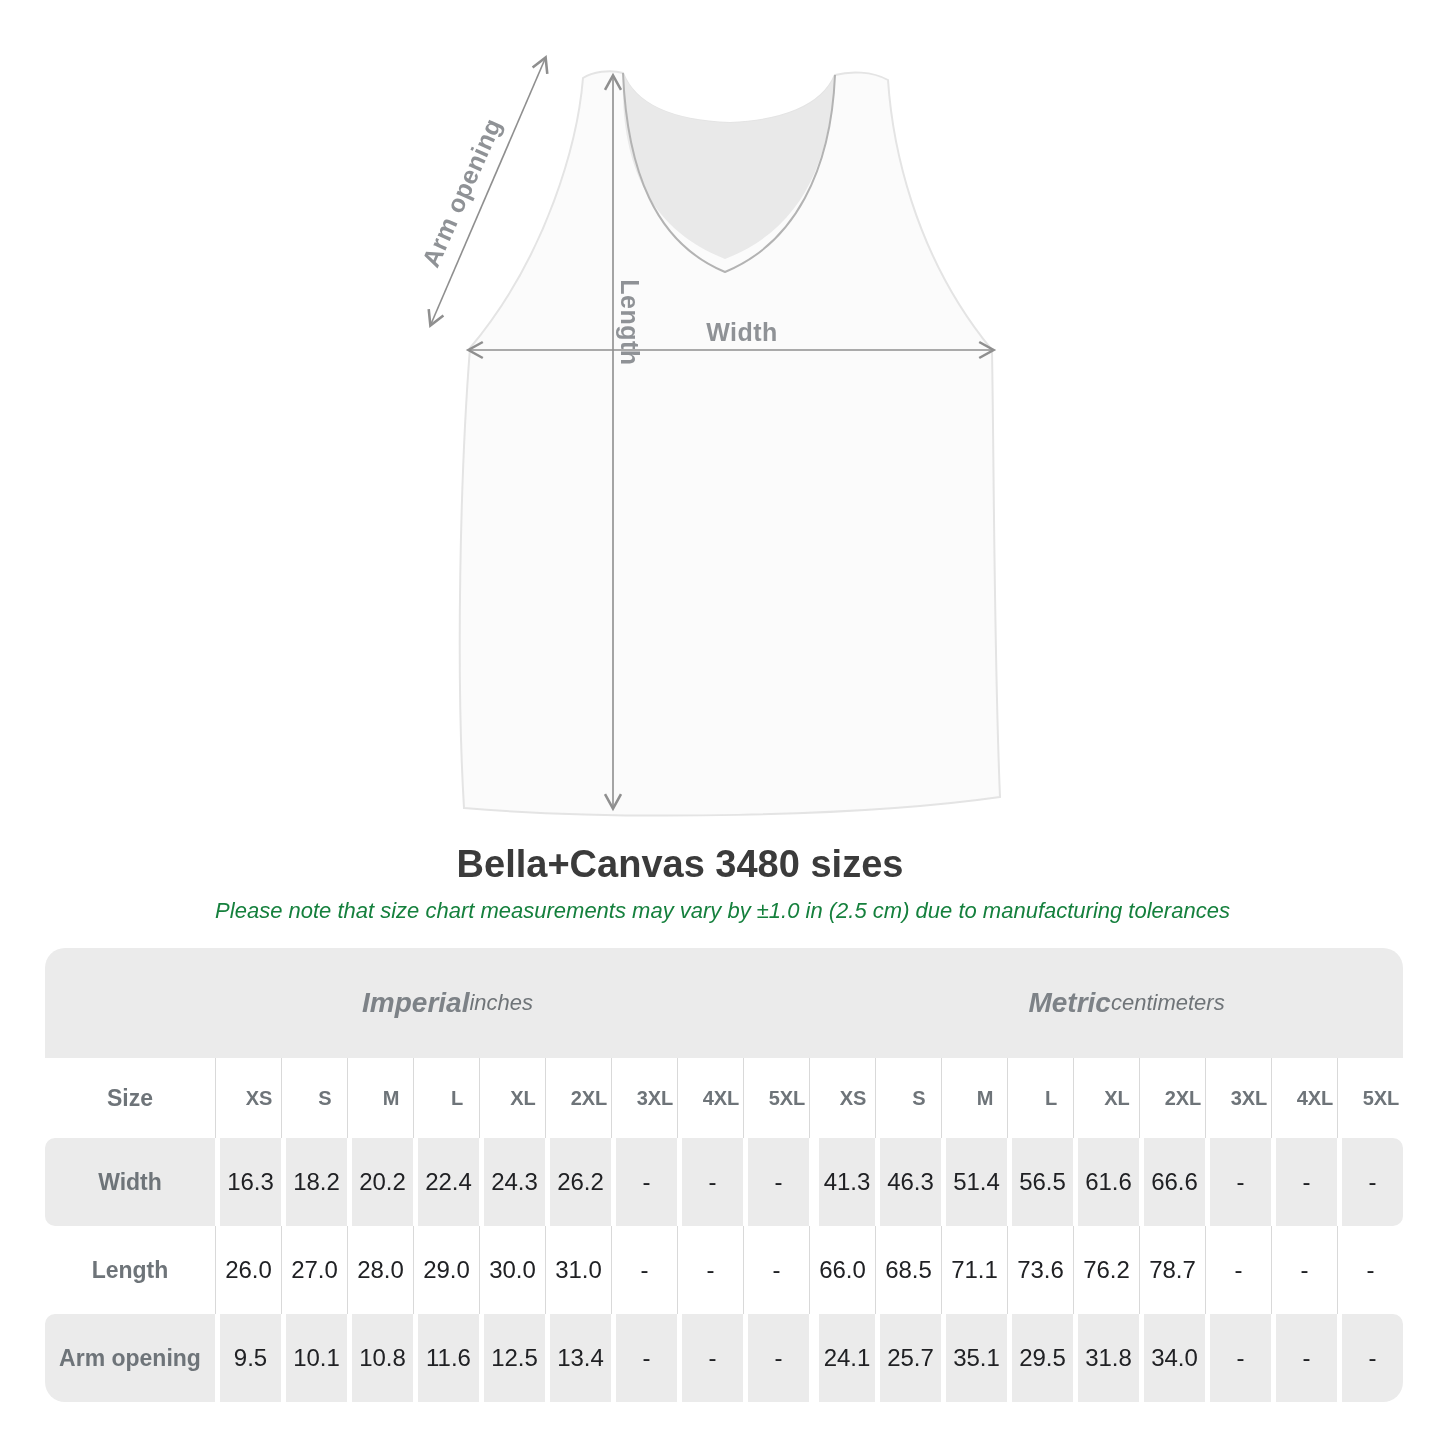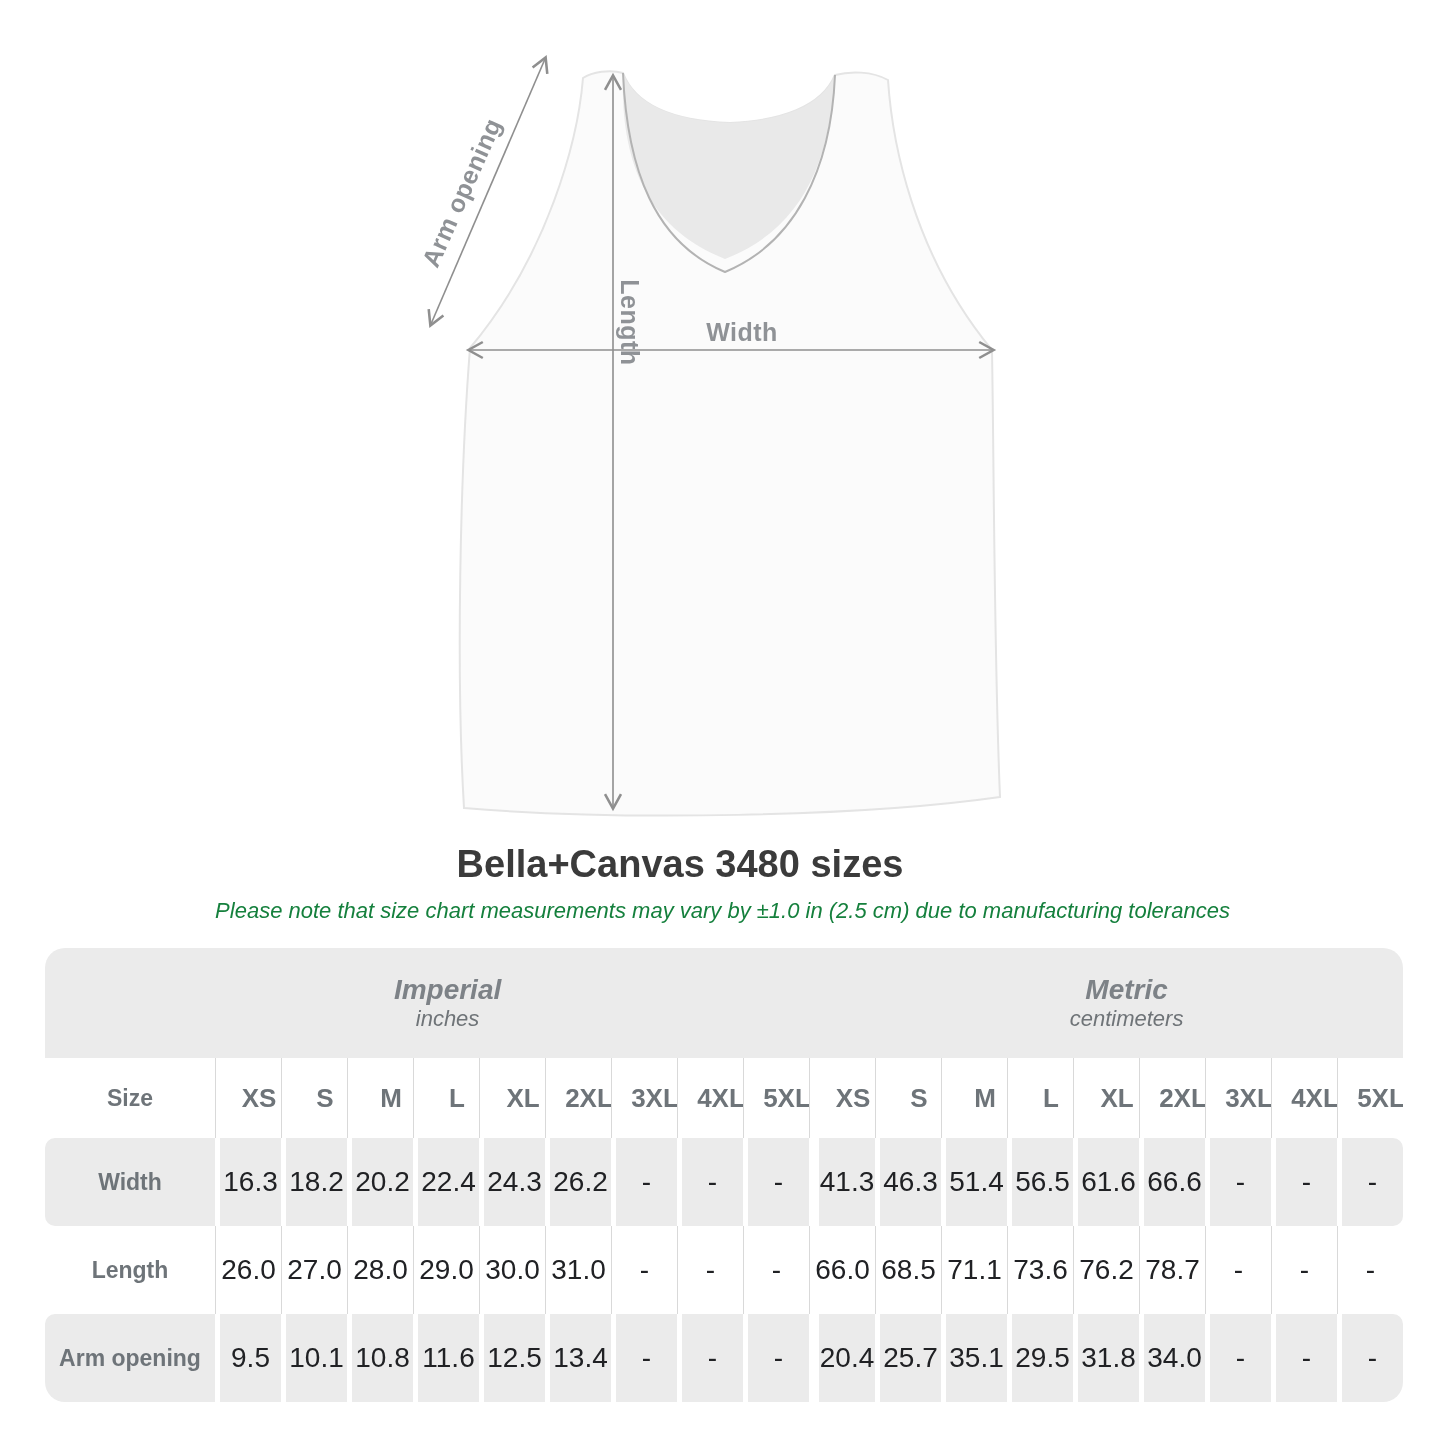--- a/index.html
+++ b/index.html
@@ -18,37 +18,37 @@
   
   .title{position:absolute;left:0;top:843px;width:1360px;text-align:center;margin:0;
          font-size:38px;font-weight:bold;color:#3b3b3b;}
   .subtitle{position:absolute;left:0;top:898px;width:1445px;text-align:center;margin:0;
             font-size:22px;font-style:italic;color:#15803d;}
 
   
   .size-table{position:absolute;left:45px;top:948px;width:1358px;}
   .band{display:flex;width:100%;height:110px;background:#ebebeb;
         border-radius:20px 20px 0 0;}
-  .band-block{display:flex;flex-direction:column;align-items:center;justify-content:center;margin-left:46px;}
+  .band-block{display:flex;flex-direction:row;align-items:center;justify-content:center;margin-left:46px;}
   .band-imperial{width:56.33%;}
   .band-metric{width:43.67%;}
   .band-name{font-size:28px;font-weight:bold;font-style:italic;color:#7d8287;}
   .band-unit{font-size:22px;font-style:italic;color:#6f7478;}
 
   .row{display:grid;grid-template-columns:170px repeat(18,1fr);width:100%;}
   .row.header{height:80px;background:#fff;text-align:center;}
   .row.data{height:88px;}
   .row.gray{background:#ebebeb;border-radius:10px;}
   .row.white{background:#fff;}
   .row.last{border-radius:10px 10px 20px 20px;}
 
   .cell{display:flex;align-items:center;justify-content:center;overflow:hidden;}
   .cell.label{font-weight:bold;font-size:23px;color:#6e7479;}
-  .row.header .cell.size-h{font-weight:bold;font-size:26px;color:#6e7479;padding-left:21px;}
-  .cell.val{font-size:28px;color:#202124;text-align:right;}
+  .row.header .cell.size-h{font-weight:bold;font-size:20px;color:#6e7479;padding-left:21px;}
+  .cell.val{font-size:24px;color:#202124;text-align:right;}
 
   
   .row.header .cell + .cell,
   .row.white  .cell + .cell{border-left:1px solid #d9d9d9;}
   .row.gray   .cell + .cell{border-left:5px solid #fff;}
   .row.gray   .cell.metric-start{border-left-width:10px;}
 </style>
 </head>
 <body>
 
@@ -173,21 +173,21 @@
           <div class="cell label">Arm opening</div>
           <div class="cell val">9.5</div>
           <div class="cell val">10.1</div>
           <div class="cell val">10.8</div>
           <div class="cell val">11.6</div>
           <div class="cell val">12.5</div>
           <div class="cell val">13.4</div>
           <div class="cell val">-</div>
           <div class="cell val">-</div>
           <div class="cell val">-</div>
-          <div class="cell val metric-start">20.4</div>
+          <div class="cell val metric-start">24.1</div>
           <div class="cell val">25.7</div>
           <div class="cell val">35.1</div>
           <div class="cell val">29.5</div>
           <div class="cell val">31.8</div>
           <div class="cell val">34.0</div>
           <div class="cell val">-</div>
           <div class="cell val">-</div>
           <div class="cell val">-</div>
         </div>
       </div>

